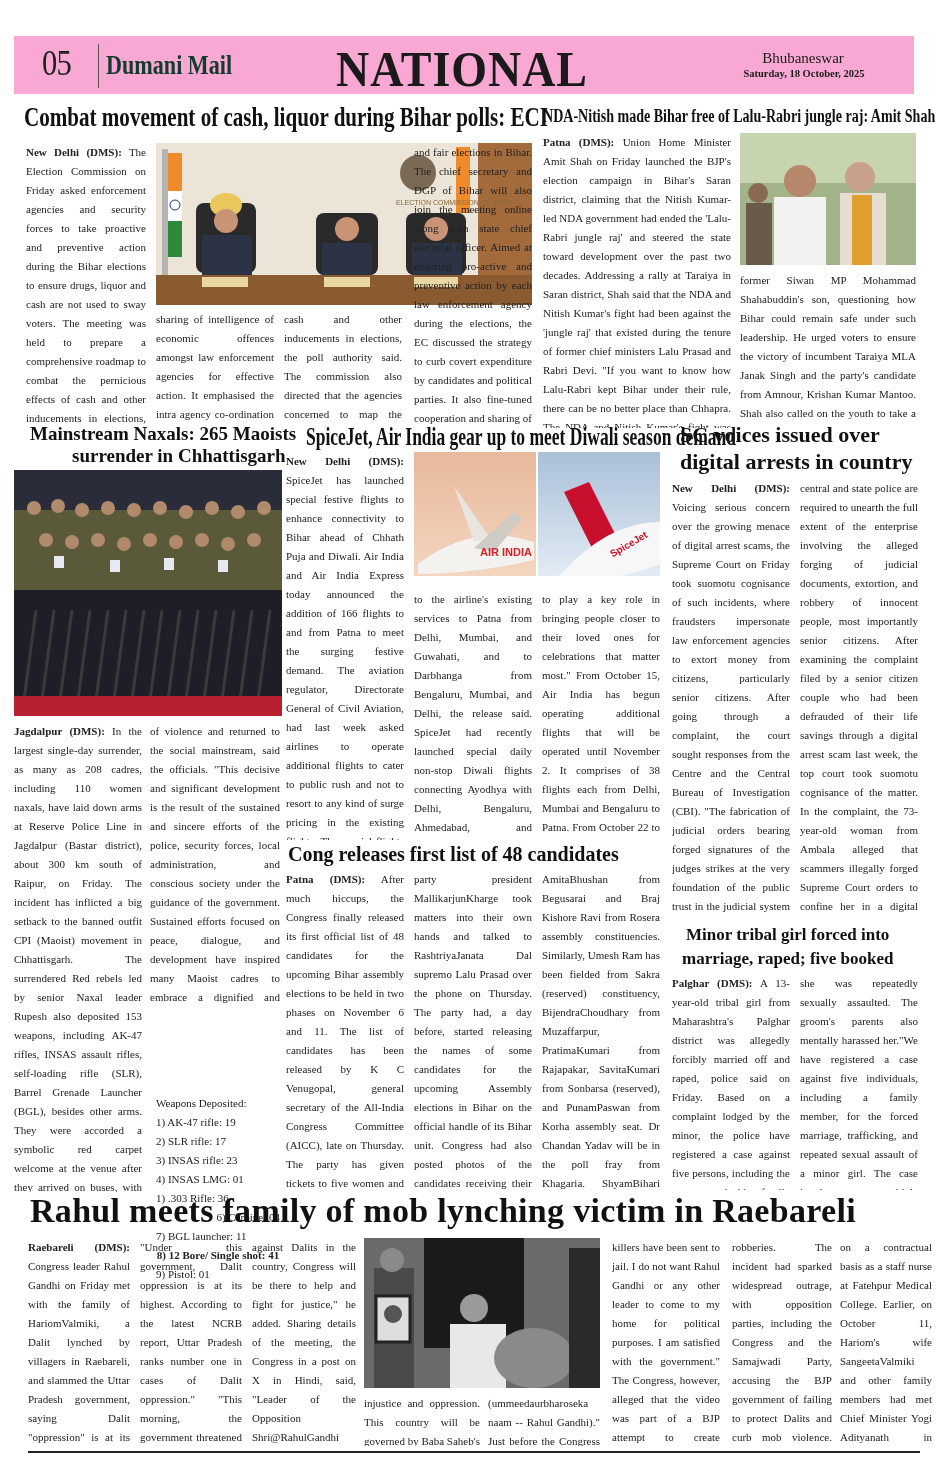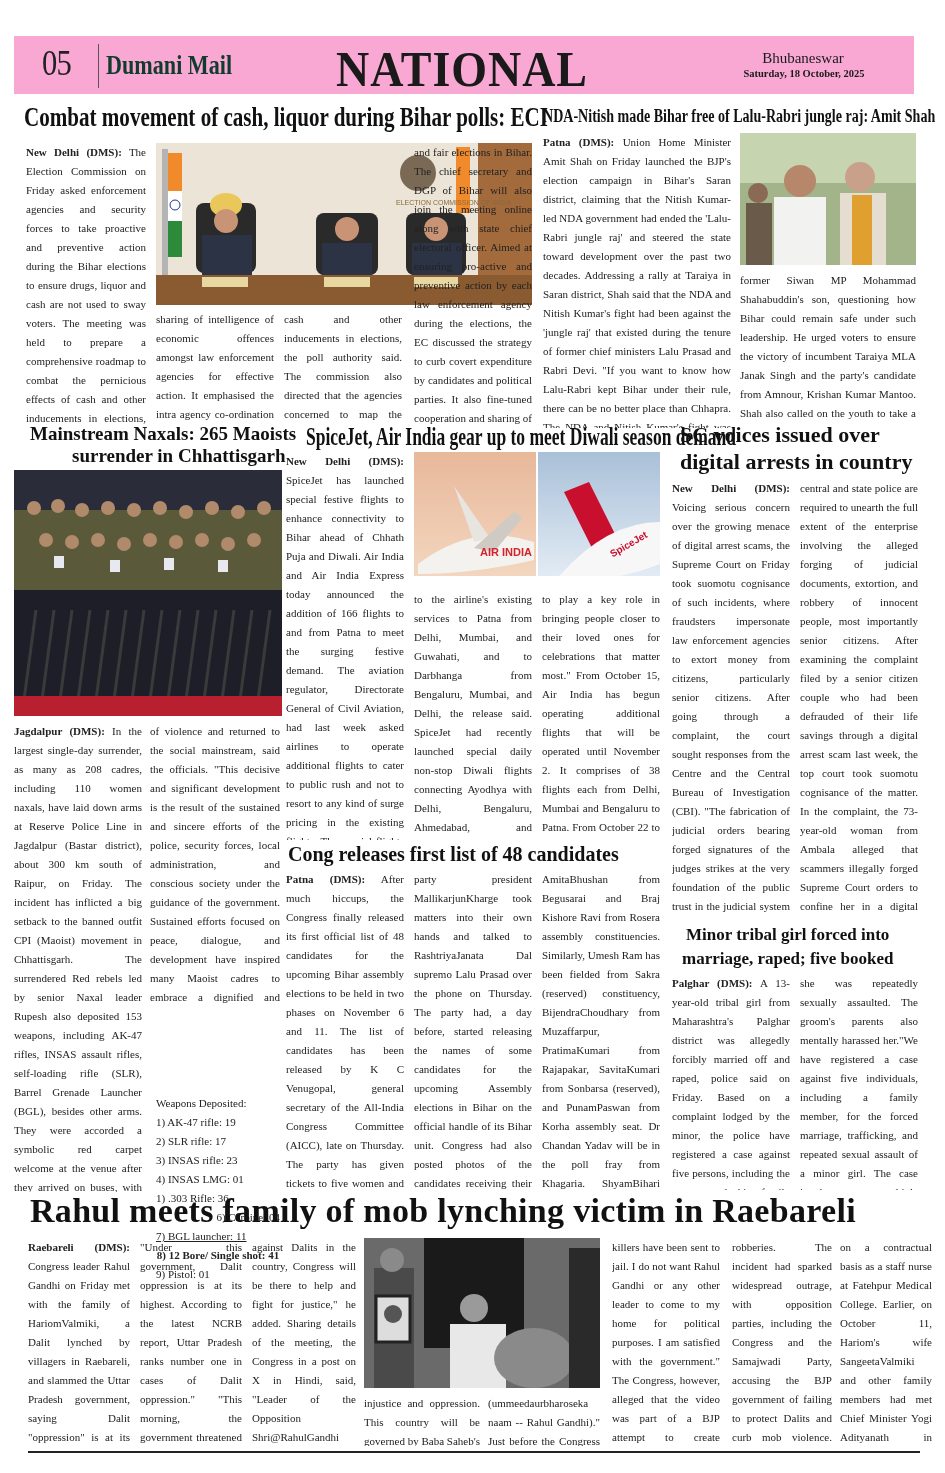--- a/index.html
+++ b/index.html
@@ -155,21 +155,21 @@
   <div class="col" style="left:14px;top:722px;width:128px;height:470px;"><b>Jagdalpur (DMS):</b><span> In the largest single-day surrender, as many as 208 cadres, including 110 women naxals, have laid down arms at Reserve Police Line in Jagdalpur (Bastar district), about 300 km south of Raipur, on Friday. The incident has inflicted a big setback to the banned outfit CPI (Maoist) movement in Chhattisgarh. The surrendered Red rebels led by senior Naxal leader Rupesh also deposited 153 weapons, including AK-47 rifles, INSAS assault rifles, self-loading rifle (SLR), Barrel Grenade Launcher (BGL), besides other arms. They were accorded a symbolic red carpet welcome at the venue after they arrived on buses, with each given a copy of the Indian Constitution and a rose on the stage under a formal ceremony, 'PunaMargem', indicating the Maoist cadres rejoining the mainstream. The earlier official schedule of the mass surrender of Maoists before the Chhattisgarh CM Vishnu DeoSai stands cancelled, a senior police officer said. The CM, however, is expected to address a press conference later in Jagdalpur, he added. "Owing to the government's comprehensive Naxalite eradication policy, as many as 208 cadres from the Dandakaranya region, including senior Maoist leaders, have renounced the path</span></div>
   <div class="col" style="left:150px;top:722px;width:130px;height:290px;">of violence and returned to the social mainstream, said the officials. "This decisive and significant development is the result of the sustained and sincere efforts of the police, security forces, local administration, and conscious society under the guidance of the government. Sustained efforts focused on peace, dialogue, and development have inspired many Maoist cadres to embrace a dignified and harmonious life", they added. Union Home Minister Amit Shah yesterday acclaimed the occasion as a major success in the fight against Naxalism. "North Bastar region and Abujhmad are now Naxal free. I commend all of them for their decision to restore their faith in the Indian Constitution", Shah stated. "The new era of peace and development in Bastar has begun. It's a historical success towards wiping out Naxalism in a mission led by PM ShriNarendraModi and Union Home Minister Amit Shah", CM Sai said.</div>
   <div style="position:absolute;left:156px;top:1046px;width:124px;margin-top:48px;">
     <div class="col" style="position:relative;width:124px;text-align:left;">Weapons Deposited:</div>
     <div class="col" style="position:relative;width:124px;text-align:left;">1) AK-47 rifle: 19</div>
     <div class="col" style="position:relative;width:124px;text-align:left;">2) SLR rifle: 17</div>
     <div class="col" style="position:relative;width:124px;text-align:left;">3) INSAS rifle: 23</div>
     <div class="col" style="position:relative;width:124px;text-align:left;">4) INSAS LMG: 01</div>
     <div class="col" style="position:relative;width:124px;text-align:left;">1) .303 Rifle: 36</div>
     <div class="col" style="position:relative;width:124px;text-align:right;">6) Carbine: 04</div>
-    <div class="col" style="position:relative;width:124px;text-align:left;text-decoration:underline;">7) BGL launcher: 11</div>
+    <div class="col" style="position:relative;width:124px;text-align:left;">7) BGL launcher: 11</div>
     <div class="col" style="position:relative;width:124px;text-align:center;font-weight:bold;">8) 12 Bore/ Single shot: 41</div>
     <div class="col" style="position:relative;width:124px;text-align:left;">9) Pistol: 01</div>
   </div>
 </div>
 
 <div>
   <div class="hl cond" style="left:306px;top:424px;font-size:25px;transform:scaleX(.7);">SpiceJet, Air India gear up to meet Diwali season demand</div>
   <div class="col" style="left:286px;top:452px;width:118px;height:388px;"><b>New Delhi (DMS):</b><span> SpiceJet has launched special festive flights to enhance connectivity to Bihar ahead of Chhath Puja and Diwali. Air India and Air India Express today announced the addition of 166 flights to and from Patna to meet the surging festive demand. The aviation regulator, Directorate General of Civil Aviation, had last week asked airlines to operate additional flights to cater to public rush and not to resort to any kind of surge pricing in the existing flights. The special flights by SpiceJet will be from Ahmedabad, Bengaluru, and Hyderabad, while also increasing the frequencies of trips from Delhi and Mumbai. Additionally, the airline has also strengthened connectivity to Darbhanga with extra flights from Delhi and Mumbai. The new flights of SpiceJet commenced operations from October 10 in a phased manner. "The enhanced schedule caters to the surge in festive travel demand, ensuring greater convenience and flexibility for passengers returning home for the celebrations," it said in a release. These new flights are in addition</span></div>
   <div class="img" style="left:414px;top:452px;width:246px;height:124px;">
     <svg width="246" height="132" viewBox="0 0 246 132">

